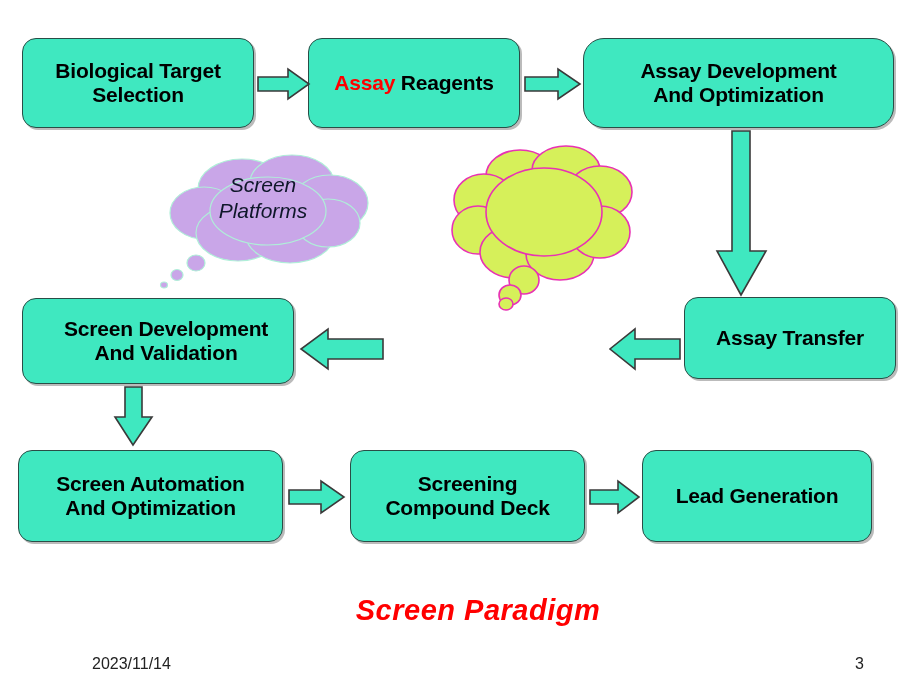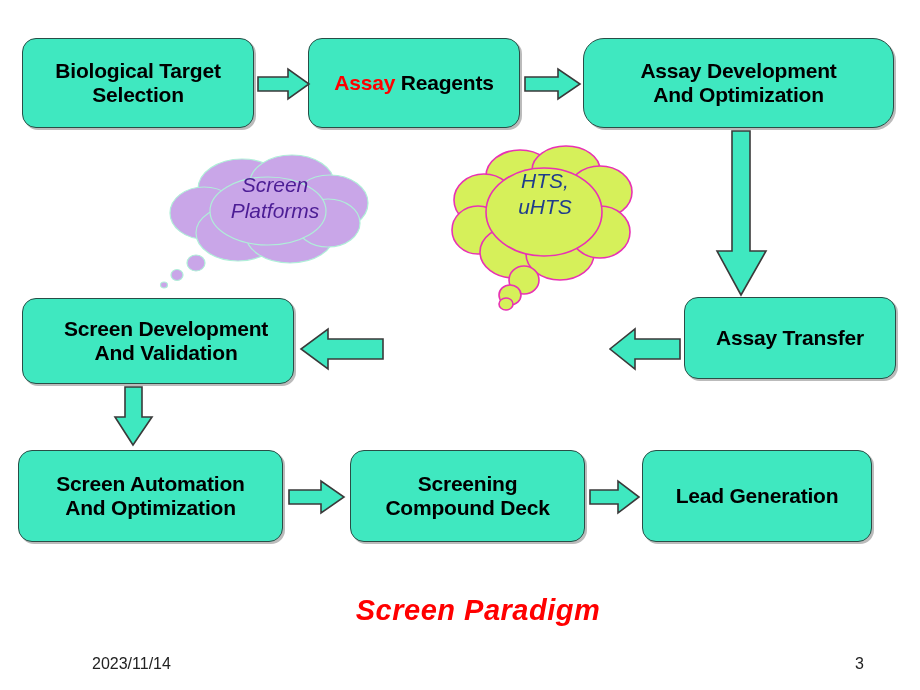--- a/index.html
+++ b/index.html
@@ -56,23 +56,23 @@
     position: absolute;
     text-align: center;
     font-style: italic;
     font-weight: normal;
     font-family: "Liberation Sans", sans-serif;
     line-height: 1.25;
     white-space: pre-line;
     pointer-events: none;
   }
   #cloud-platforms-text {
-    color: #4c1d95;
+    color: #0f172a;
     font-size: 21px;
-    left: 200px; top: 172px; width: 150px;
+    left: 188px; top: 172px; width: 150px;
   }
   #cloud-hts-text {
     color: #1F3C8C;
     font-size: 21px;
     left: 485px; top: 168px; width: 120px;
   }
 
   
   #caption {
     position: absolute;
@@ -223,20 +223,18 @@
         <ellipse cx="66" cy="104" rx="34" ry="26"></ellipse>
         <ellipse cx="112" cy="106" rx="34" ry="26"></ellipse>
         <ellipse cx="152" cy="84" rx="30" ry="26"></ellipse>
         <ellipse cx="96" cy="64" rx="58" ry="44"></ellipse>
         <ellipse cx="76" cy="132" rx="15" ry="14"></ellipse>
         <ellipse cx="62" cy="147" rx="11" ry="10"></ellipse>
         <ellipse cx="58" cy="156" rx="7" ry="6"></ellipse>
       </g>
     </svg>
   </div>
-  <div class="cloud-text" id="cloud-hts-text">HTS,
-uHTS</div>
 
   <div id="caption">Screen Paradigm</div>
   <div id="footer-date">2023/11/14</div>
   <div id="footer-page">3</div>
 
 </div>
 
 </body></html>

